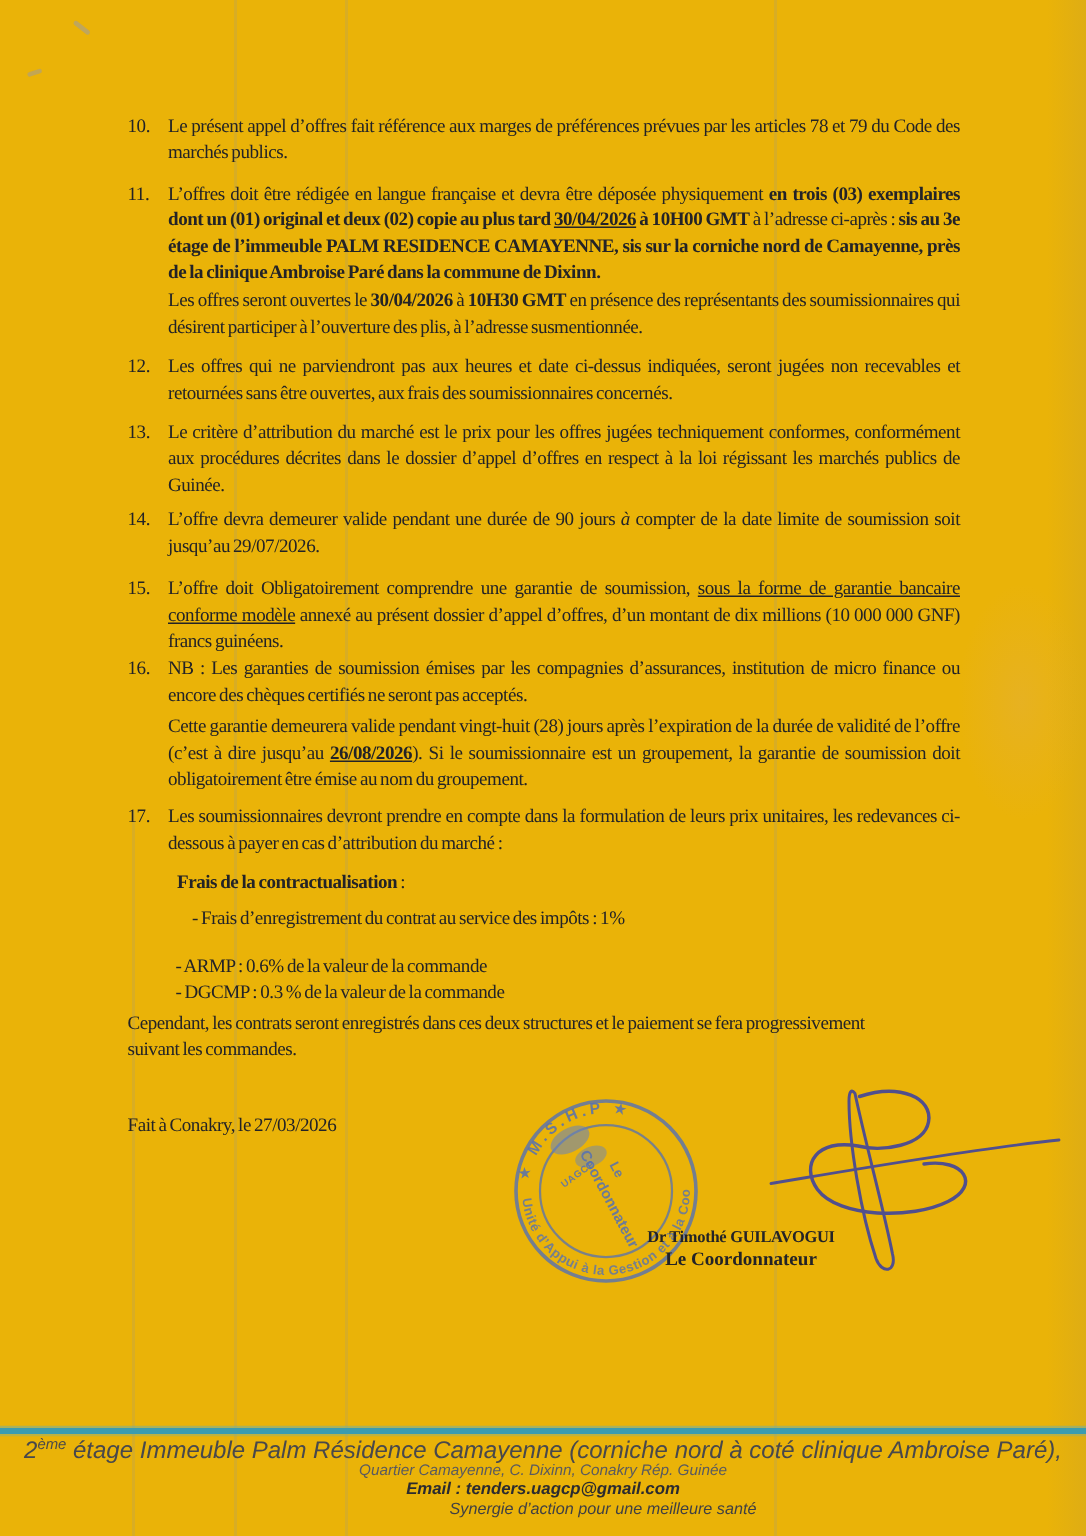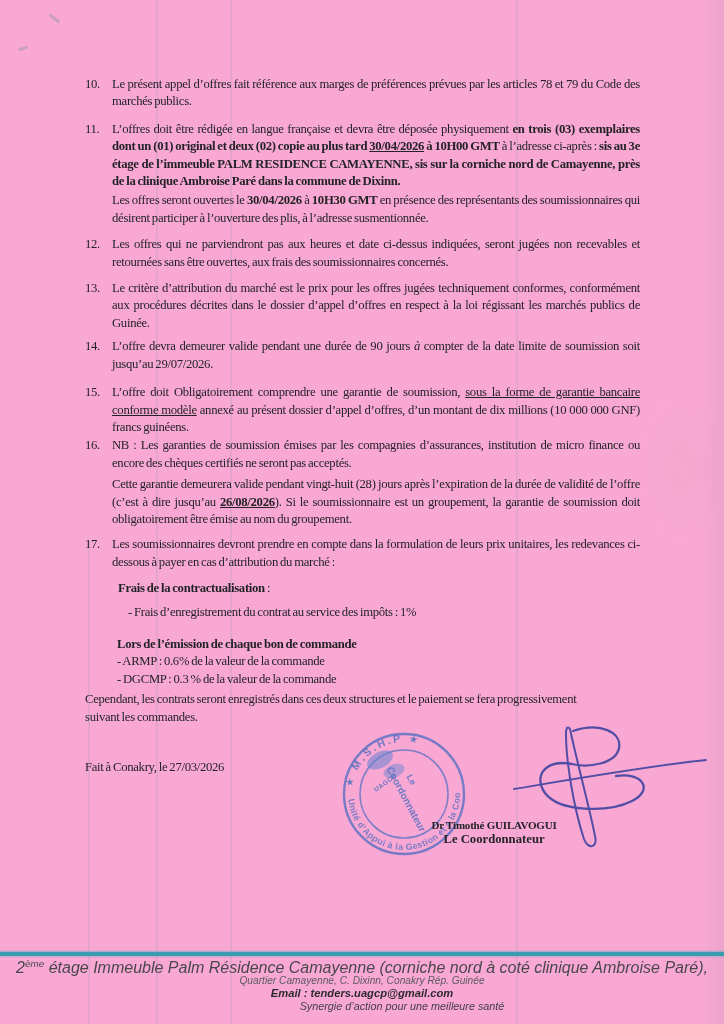--- a/index.html
+++ b/index.html
@@ -1,18 +1,18 @@
 <!DOCTYPE html>
 <html><head>
 <meta charset="utf-8">
 <style>
   html,body{margin:0;padding:0;background:#e8e8e8;}
   .page{
     position:relative;width:724px;height:1024px;margin:0 auto;
-    background:#f9a8d4;overflow:hidden;
+    background:#eab308;overflow:hidden;
     font-family:"Liberation Serif","DejaVu Serif",serif;color:#232327;
   }
   
   .vline{position:absolute;top:0;bottom:0;width:2px;background:rgba(130,148,178,.17);}
   .vline.l1{left:156px;} .vline.l2{left:230px;} .vline.l3{left:516px;}
   .vline.l4{left:88px;top:540px;}
   .edge-shade{position:absolute;right:0;top:0;bottom:0;width:26px;
     background:linear-gradient(to right,rgba(0,0,0,0),rgba(120,120,125,.10));}
   .smudge{position:absolute;left:638px;top:388px;width:86px;height:160px;
     background:radial-gradient(ellipse at center,rgba(214,170,164,.16),rgba(214,170,164,0) 70%);}
@@ -101,21 +101,20 @@
     </div>
     <div class="pind" style="margin-bottom:8px;"><span>Cette garantie demeurera valide pendant vingt-huit (28) jours après l’expiration de la durée de validité de l’offre (c’est à dire jusqu’au </span><span class="rt-b rt-u">26/08/2026</span><span>). Si le soumissionnaire est un groupement, la garantie de soumission doit obligatoirement être émise au nom du groupement.</span></div>
 
     <div class="item" style="margin-bottom:9px;">
       <span class="num">17.</span>
       <div class="body"><span>Les soumissionnaires devront prendre en compte dans la formulation de leurs prix unitaires, les redevances ci-dessous à payer en cas d’attribution du marché :</span></div>
     </div>
 
     <div style="margin-left:33px;margin-bottom:6px;"><span class="rt-b">Frais de la contractualisation</span><span> :</span></div>
     <div style="margin-left:43px;margin-bottom:15px;"><span>- Frais d’enregistrement du contrat au service des impôts : 1%</span></div>
-    <div style="margin-left:32px;"><span class="rt-b">Lors de l’émission de chaque bon de commande</span></div>
     <div style="margin-left:32px;"><span>- ARMP : 0.6% de la valeur de la commande</span></div>
     <div style="margin-left:32px;margin-bottom:3px;"><span>- DGCMP : 0.3 % de la valeur de la commande</span></div>
 
     <div class="closing" style="margin-bottom:33px;"><span>Cependant, les contrats seront enregistrés dans ces deux structures et le paiement se fera progressivement suivant les commandes.</span></div>
 
     <div>Fait à Conakry, le 27/03/2026</div>
   </div>
 
   <svg class="stamp-svg" width="136" height="136" viewBox="0 0 136 136">
     <circle cx="68" cy="68" r="60" fill="none" stroke="#4a6cc0" stroke-width="2.4" opacity="0.8"></circle>

